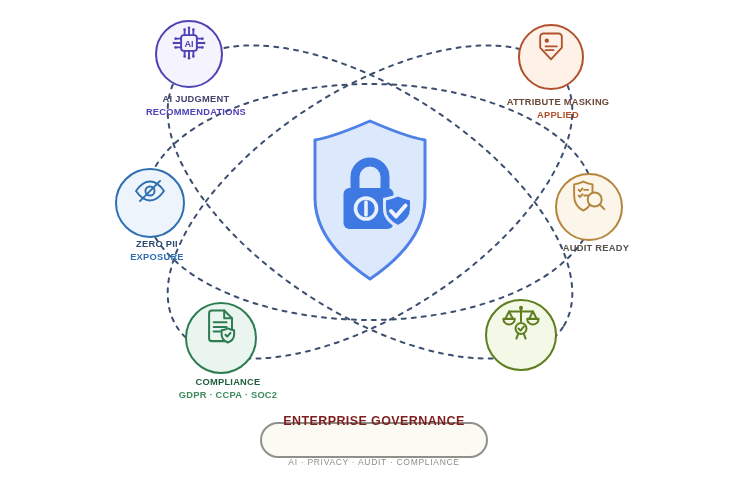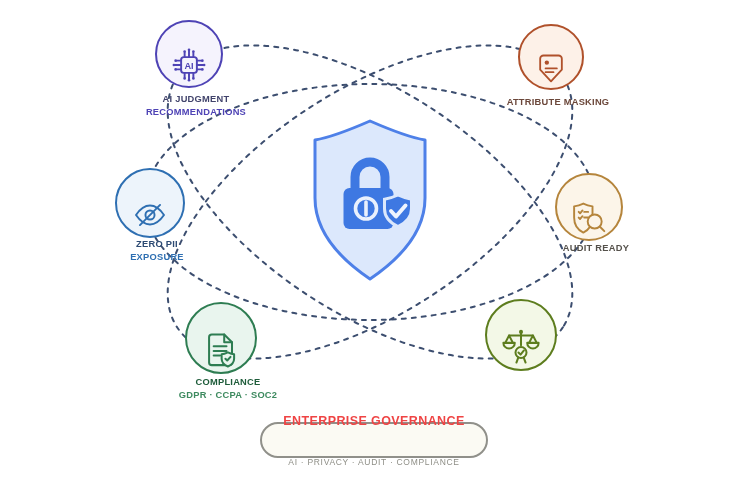--- a/index.html
+++ b/index.html
@@ -4,21 +4,21 @@
 <style>
   html,body{margin:0;padding:0;background:#ffffff;}
   .canvas{position:relative;width:740px;height:480px;background:#ffffff;overflow:hidden;
           font-family:"Liberation Sans",sans-serif;}
   .orbits{position:absolute;left:0;top:0;}
 
   
   .node{position:absolute;width:0;height:0;}
   .node .circle{position:absolute;left:0;top:0;transform:translateX(-50%);box-sizing:border-box;
     border-radius:50%;border:2.5px solid var(--accent);background:var(--fill);
-    display:flex;align-items:flex-end;justify-content:center;}
+    display:flex;align-items:flex-start;justify-content:center;}
   .node .label{position:absolute;left:7px;transform:translateX(-50%);width:180px;text-align:center;
     font-size:9.3px;font-weight:bold;line-height:13px;letter-spacing:.25px;text-transform:uppercase;}
   .node .l1{display:block;color:var(--t1);}
   .node .l2{display:block;color:var(--t2);text-align:center;}
 
   .n1{left:189px;top:20px;} .n1 .circle{width:68px;height:68px;} .n1 .label{top:73px;}
   .n2{left:551px;top:24px;} .n2 .circle{width:66px;height:66px;} .n2 .label{top:72px;}
   .n3{left:150px;top:168px;} .n3 .circle{width:70px;height:70px;} .n3 .label{top:70px;}
   .n4{left:589px;top:173px;} .n4 .circle{width:68px;height:68px;} .n4 .label{top:69px;}
   .n5{left:221px;top:302px;} .n5 .circle{width:72px;height:72px;} .n5 .label{top:74px;}
@@ -32,21 +32,21 @@
 
   
   .center-shield{position:absolute;left:308px;top:118px;width:124px;height:165px;}
   .center-label{position:absolute;left:50%;top:110px;transform:translateX(-50%);
     font-size:13px;font-weight:bold;color:#2b5dc8;letter-spacing:.5px;white-space:nowrap;}
 
   
   .footer{position:absolute;left:260px;top:422px;width:228px;height:36px;box-sizing:border-box;
     border:2px solid #90908a;border-radius:19px;background:#fbfaf3;
     display:flex;flex-direction:column;align-items:center;justify-content:center;gap:1px;}
-  .f1{font-size:12.5px;font-weight:bold;color:#ef4444;letter-spacing:.4px;white-space:nowrap;}
+  .f1{font-size:12.5px;font-weight:bold;color:#7f1d1d;letter-spacing:.4px;white-space:nowrap;}
   .f2{font-size:8.5px;color:#8e8e86;letter-spacing:.7px;white-space:nowrap;margin-top:28px;}
 </style>
 </head>
 <body>
 
 <div class="canvas">
 
   <svg class="orbits" width="740" height="480">
     <g fill="none" stroke="#22365c" stroke-width="2" stroke-dasharray="4 6" stroke-linecap="round" opacity="0.88">
       <ellipse cx="370" cy="202" rx="225" ry="118"></ellipse>
@@ -84,20 +84,21 @@
   <div class="node n2" style="--accent: #b0512b; --fill: #fdf1e8; --t1: #6b473a; --t2: #b0512b;">
     <div class="circle">
       <svg class="icon" width="40" height="40" viewBox="0 0 48 48">
         <path class="st" d="M11 26 V13 a4 4 0 0 1 4 -4 h18 a4 4 0 0 1 4 4 v13 L24 40 Z"></path>
         <circle class="fl" cx="19" cy="17.5" r="2.6"></circle>
         <path class="st" d="M17.5 24.5 H31 M17.5 29 H27"></path>
       </svg>
     </div>
     <div class="label">
       <span class="l1">ATTRIBUTE MASKING</span>
+      <span class="l2">APPLIED</span>
     </div>
   </div>
 
   <div class="node n3" style="--accent: #2e6fb2; --fill: #edf4fb; --t1: #2c4a73; --t2: #2e6fb2;">
     <div class="circle">
       <svg class="icon" width="42" height="42" viewBox="0 0 48 48">
         <path class="st" d="M8 24 C13 16.7 18.6 13.2 24 13.2 C29.4 13.2 35 16.7 40 24 C35 31.3 29.4 34.8 24 34.8 C18.6 34.8 13 31.3 8 24 Z"></path>
         <circle class="st" cx="24" cy="24" r="5.2"></circle>
         <path class="st" d="M12.5 35.5 L35.5 12.5"></path>
       </svg>

